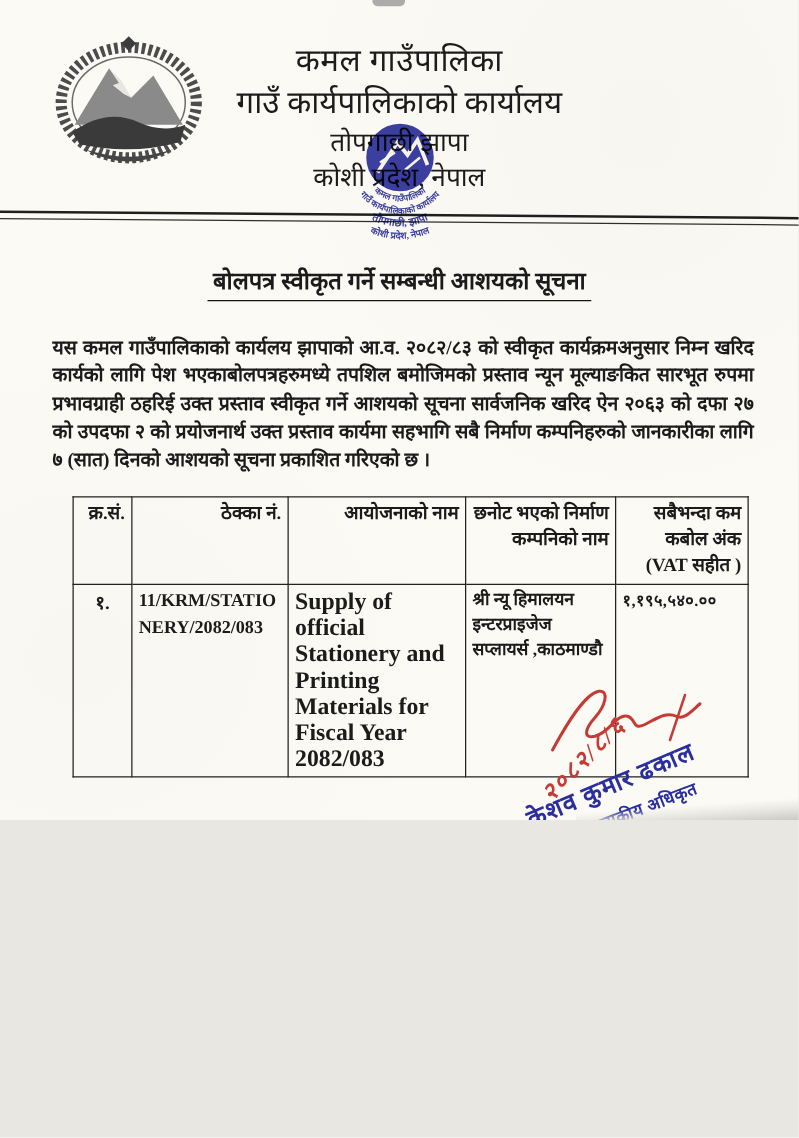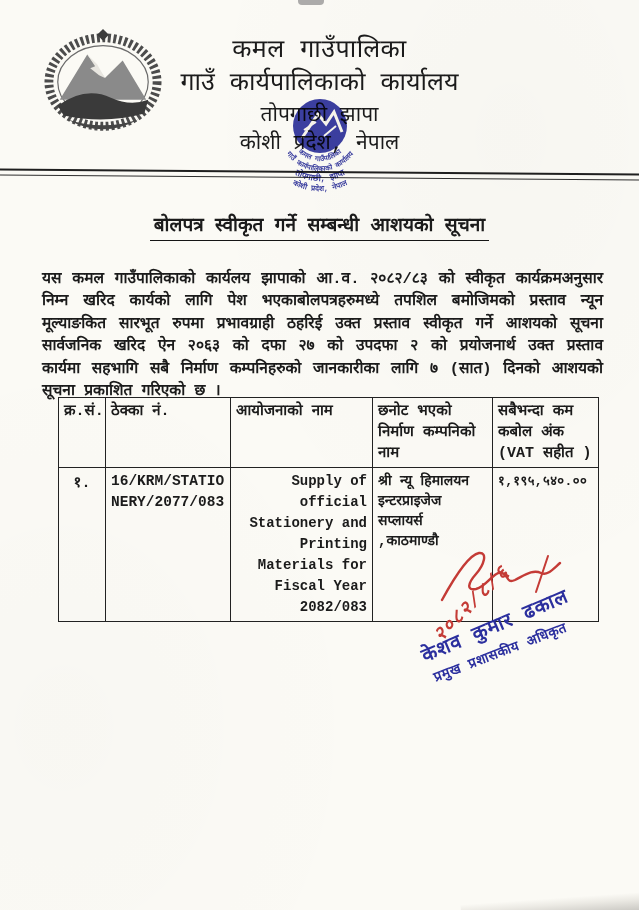--- a/index.html
+++ b/index.html
@@ -1,25 +1,25 @@
 <!DOCTYPE html>
 <html><head>
 <meta charset="utf-8">
 <style>
   html,body{margin:0;padding:0;background:#e9e7e2;}
   .page{
     position:relative;
-    width:639px;height:910px;
+    width:639px;height:656px;
     margin:0 auto;
     background:
       radial-gradient(ellipse at 80% 15%, rgba(0,0,0,0.015), transparent 45%),
       radial-gradient(ellipse at 10% 80%, rgba(0,0,0,0.012), transparent 40%),
       #fbfaf5;
     overflow:hidden;
-    font-family:Liberation Mono, monospace;
+    font-family:Liberation Serif, serif;
     color:#1b1b1b;
   }
   .abs{position:absolute;}
   .centered{left:0;width:100%;text-align:center;}
 
   
   .org-line1{top:30px;font-size:25px;letter-spacing:0.5px;}
   .org-line2{top:63px;font-size:25px;}
   .org-line3{top:99px;font-size:21px;}
   .org-line4{top:127px;font-size:21px;}
@@ -46,26 +46,26 @@
   
   table.tender{
     position:absolute;left:58px;top:397px;width:540px;
     border-collapse:collapse;table-layout:fixed;
     font-weight:bold;
   }
   table.tender th,table.tender td{
     border:1.5px solid #222;vertical-align:top;
     padding:3px 5px;overflow:hidden;
   }
-  table.tender th{font-size:15px;text-align:left;font-weight:bold;line-height:21px;}
+  table.tender th{font-size:15px;text-align:right;font-weight:bold;line-height:21px;}
   tr.hdr{height:58px;}
   tr.data{height:84px;}
   td.sn{font-size:15px;text-align:center;}
   td.contract{font-size:14.5px;word-break:break-all;line-height:21px;padding-left:8px;}
-  td.project{font-size:14px;line-height:21px;padding-left:7px;text-align:right;}
+  td.project{font-size:19px;line-height:21px;padding-left:7px;}
   td.company{font-size:14px;line-height:20px;margin-top:48px;}
   td.amount{font-size:13px;letter-spacing:0.4px;padding-top:6px;}
 
   
   .sig-block{left:396px;top:546px;width:244px;height:145px;}
   .sig-svg{position:absolute;left:40px;top:2px;width:140px;height:58px;}
   .sig-date{
     position:absolute;left:40px;top:78px;
     transform:rotate(-45deg);transform-origin:0 50%;
     color:#c43b36;font-size:19px;font-weight:bold;letter-spacing:2px;
@@ -155,21 +155,21 @@
     <tbody>
         <tr class="hdr">
       <th>क्र.सं.</th>
       <th>ठेक्का नं.</th>
       <th>आयोजनाको नाम</th>
       <th>छनोट भएको निर्माण कम्पनिको नाम</th>
       <th>सबैभन्दा कम कबोल अंक (VAT सहीत )</th>
     </tr>
     <tr class="data">
       <td class="sn">१.</td>
-      <td class="contract">16/KRM/STATIONERY/2077/083</td>
+      <td class="contract">11/KRM/STATIONERY/2082/083</td>
       <td class="project">Supply of official Stationery and Printing Materials for Fiscal Year 2082/083</td>
       <td class="company">श्री न्यू हिमालयन इन्टरप्राइजेज सप्लायर्स ,काठमाण्डौ</td>
       <td class="amount">१,१९५,५४०.००</td>
     </tr>
   </tbody>
     </table>
 
   <div class="abs sig-block">
     <svg class="sig-svg" viewBox="0 0 140 58" aria-hidden="true">
       <path d="M6,52 C18,30 32,7 43,5 C52,4 48,17 40,26 C32,35 30,43 40,41 C52,38 57,23 66,25 C73,27 70,36 79,32 C89,27 97,21 105,25 C111,28 116,22 124,15" stroke="#c43b36" stroke-width="2.4" fill="none" stroke-linecap="round"></path>

